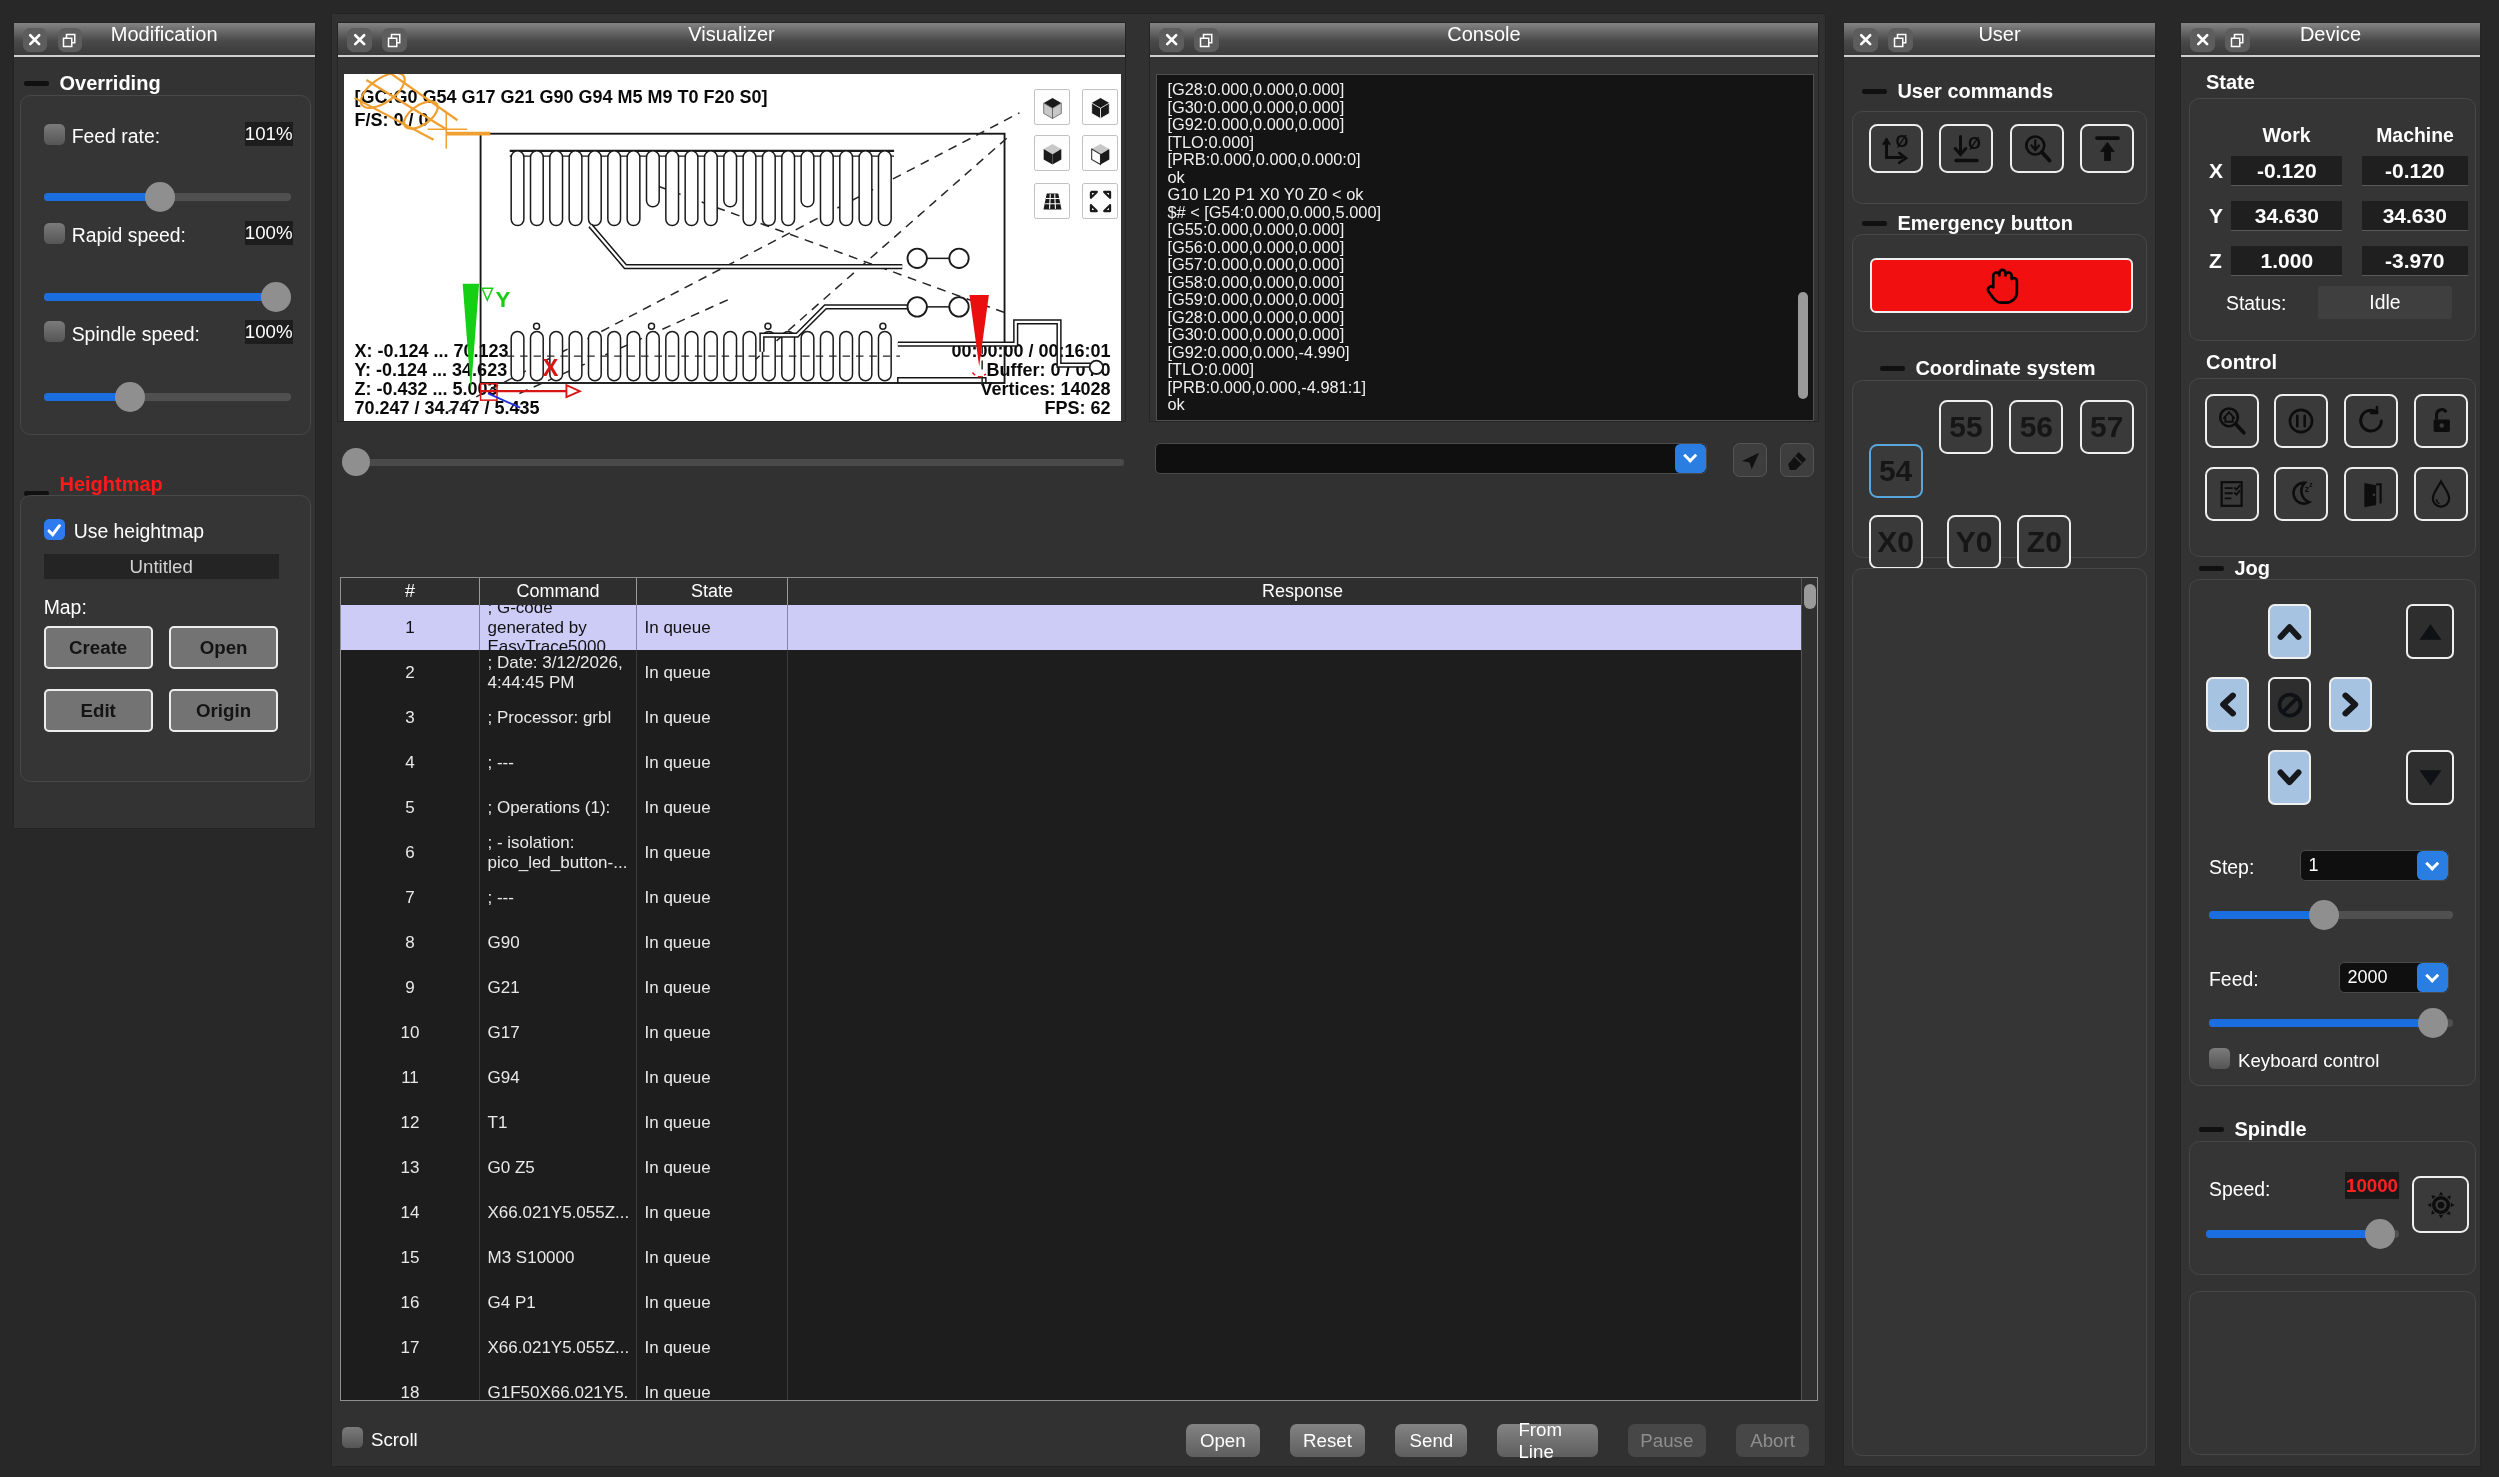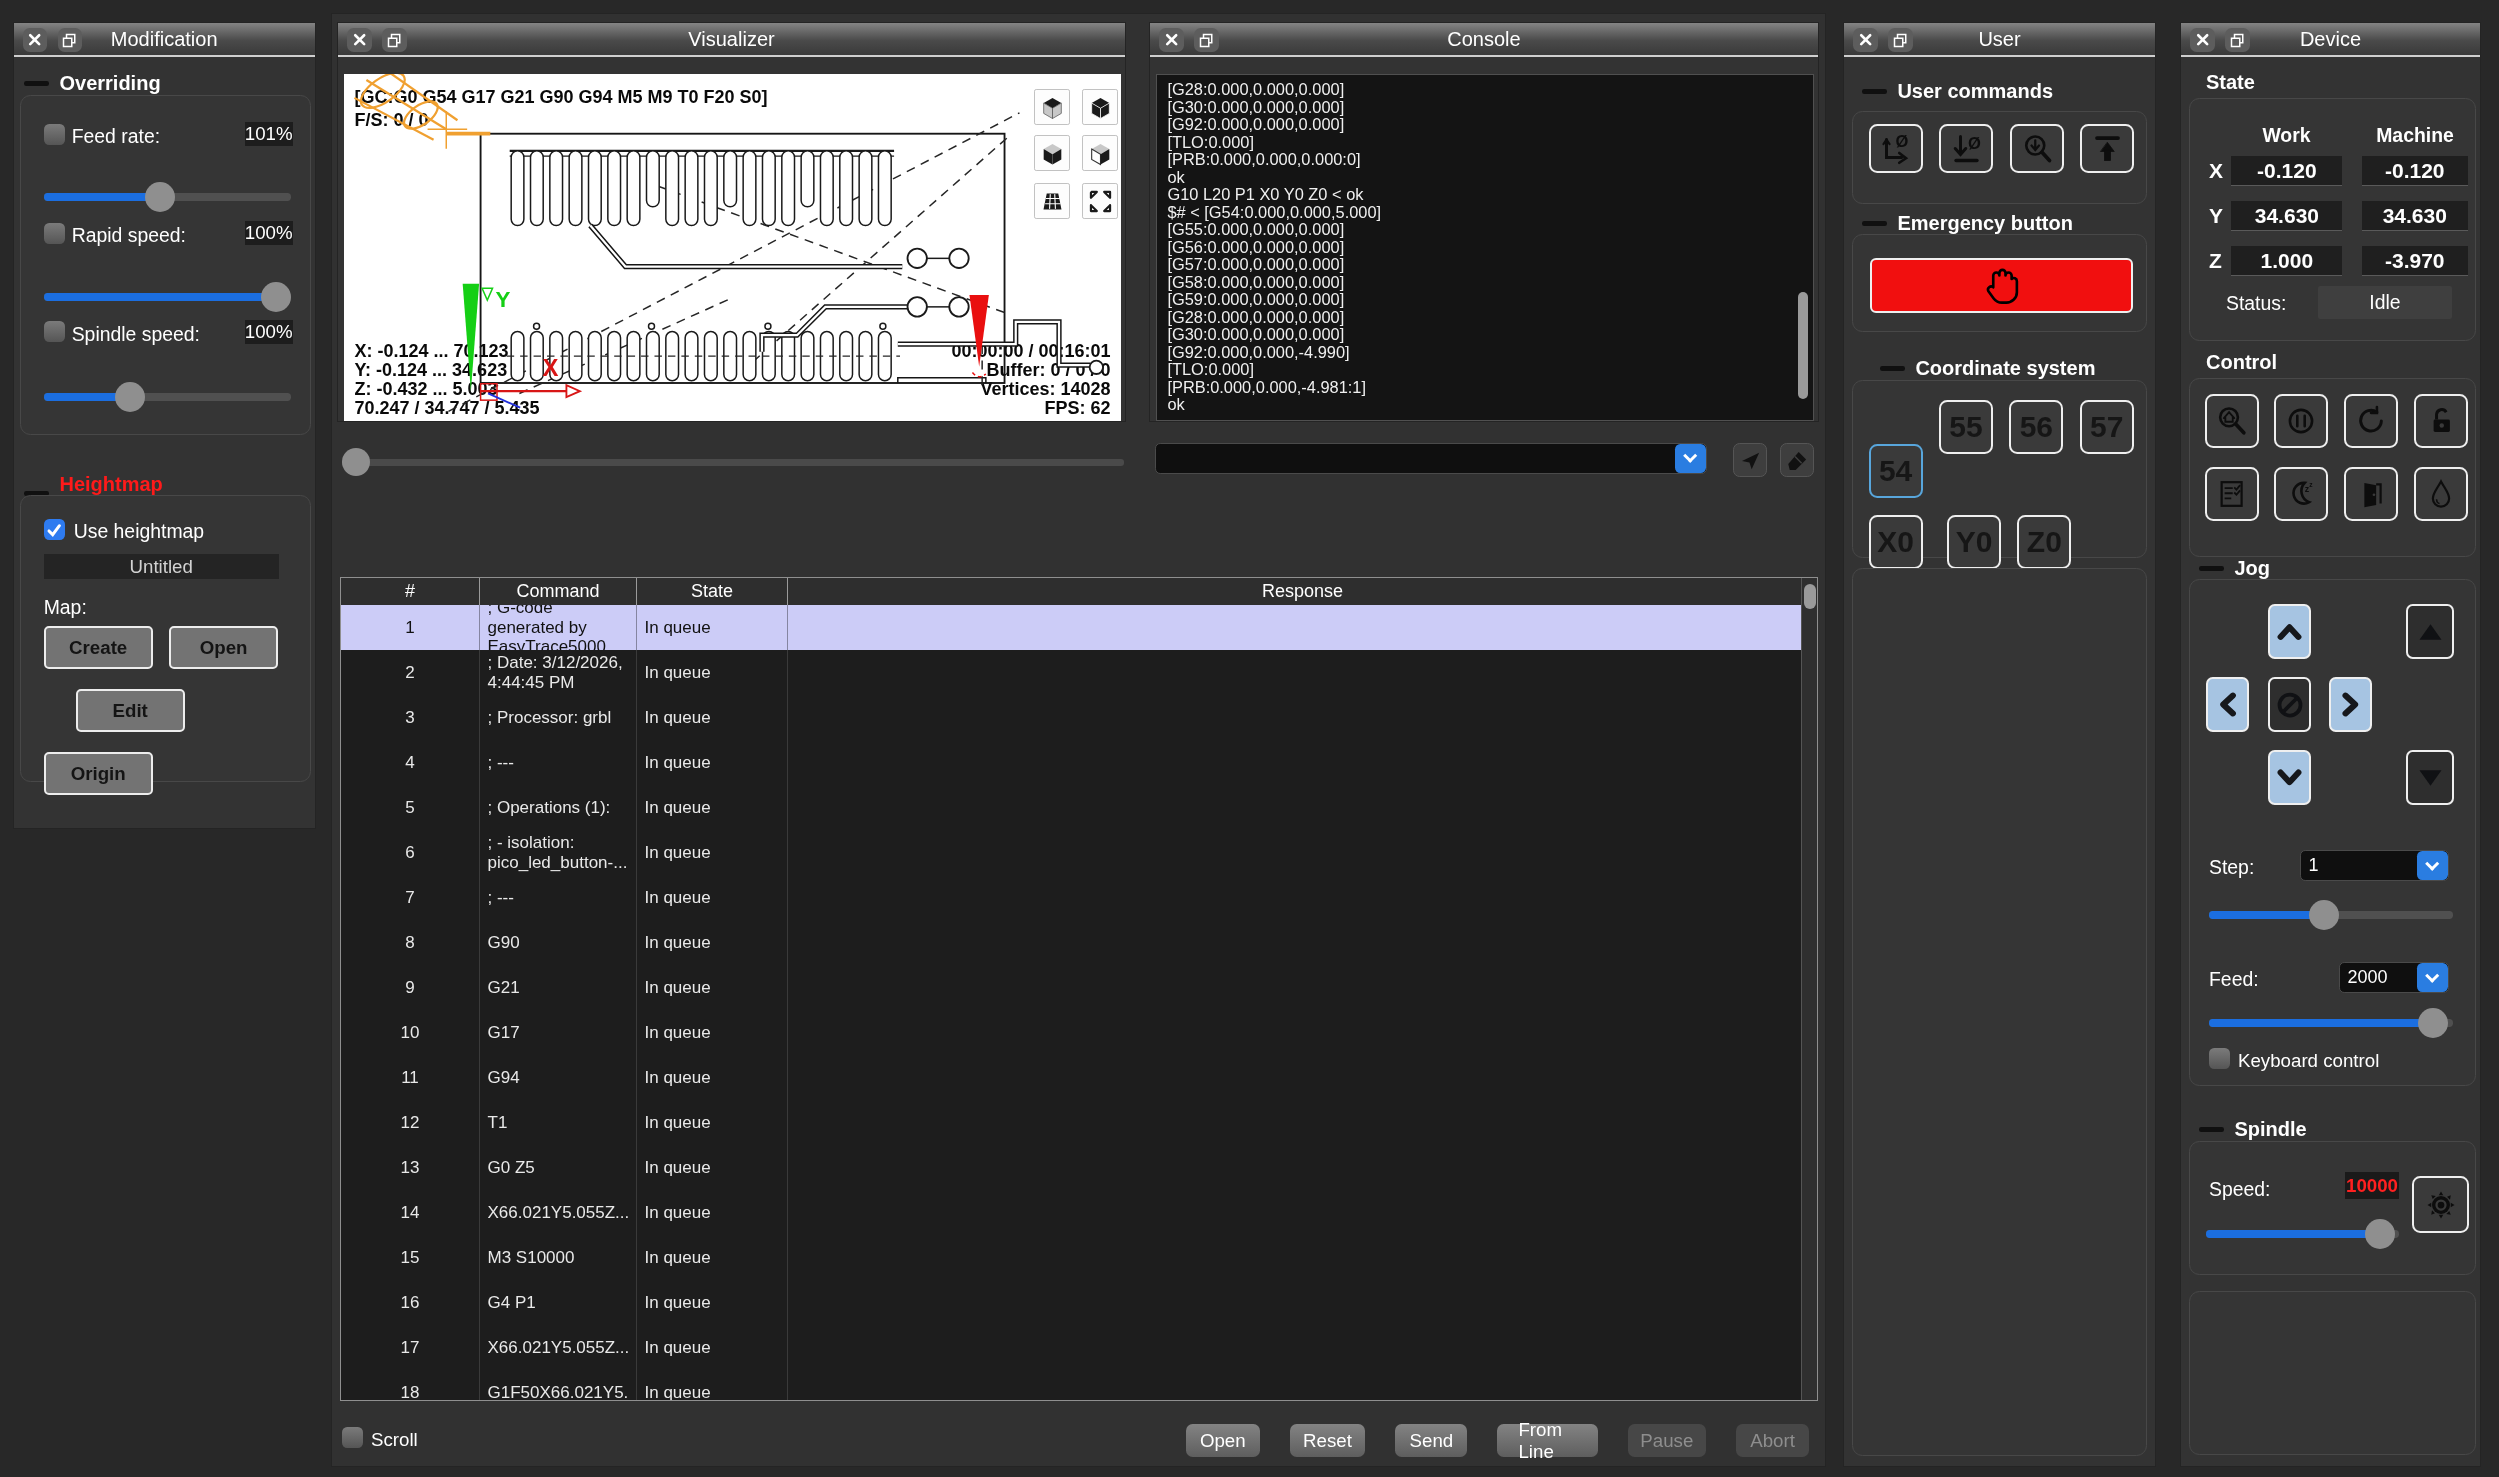--- a/index.html
+++ b/index.html
@@ -6,21 +6,21 @@
   html,body { background:#282828; }
   body { width:2500px; height:1477px; position:relative; overflow:hidden;
          font-family:"Liberation Sans", sans-serif; }
   .stage { position:absolute; inset:0; }
 
   
   .panel { position:absolute; background:#333333; border:0.7px solid #242424; }
   .phdr { position:relative; height:34px;
           background:linear-gradient(#848484,#4a4a4a 55%,#3a3a3a);
           border-bottom:2.2px solid #cfcfcf;
-          display:flex; align-items:center; justify-content:center;
+          display:flex; align-items:flex-start; justify-content:center;
           color:#fff; font-size:20px; }
   .phbtns { position:absolute; left:9px; top:4.5px; display:flex; gap:10.4px; }
   .phbtn { width:24.6px; height:24.6px; border-radius:6.7px; background:#5d5d5d;
            display:flex; align-items:center; justify-content:center; }
   .groupbox { position:absolute; border:1.5px solid #484848; border-radius:10.4px; background:#353535; }
   .dashlabel { position:absolute; color:#fff; font-size:20px; font-weight:bold;
                display:flex; align-items:center; gap:10.4px; white-space:nowrap; }
   .dash { width:25px; height:5.2px; background:#101010; border-radius:2.2px; flex:none; }
   .plain-label { position:absolute; color:#fff; font-size:20px; font-weight:bold; }
   .red { color:#ff1a1a;align-items:flex-end; }
@@ -181,21 +181,21 @@
         </svg>
     </div>
     <div class="cb-label" style="left:60px;top:497px;">Use heightmap</div>
     <div class="valuebox" style="left:30px;top:531px;width:235px;height:25px;background:#242424;color:#d2d2d2;">Untitled</div>
     <div class="ov-label" style="left:30px;top:573px;">Map:</div>
 
     <div style="position:absolute;left:30px;top:603px;width:236px;display:flex;flex-wrap:wrap;gap:20px 16.4px;">
 
     <div class="btn-dark" style="position:static;width:109px;height:43px;font-size:18.7px;">Create</div>
         <div class="btn-dark" style="position:static;width:109px;height:43px;font-size:18.7px;">Open</div>
-        <div class="btn-dark" style="position:static;width:109px;height:43px;font-size:18.7px;margin-left:32px;">Edit</div>
+        <div class="btn-dark" style="position:static;width:109px;height:43px;font-size:18.7px;">Edit</div>
         <div class="btn-dark" style="position:static;width:109px;height:43px;font-size:18.7px;">Origin</div>
       </div>
   </div>
 
   <div class="panel" style="left:337px;top:22.4px;width:789px;height:400px;">
     <div class="phdr">
       <div class="phbtns">
         <div class="phbtn">
             <svg width="13.4" height="13.4" viewBox="0 0 18 18">
               <path d="M3 3 L15 15 M15 3 L3 15" stroke="#fff" stroke-width="3.5" stroke-linecap="round"></path>

